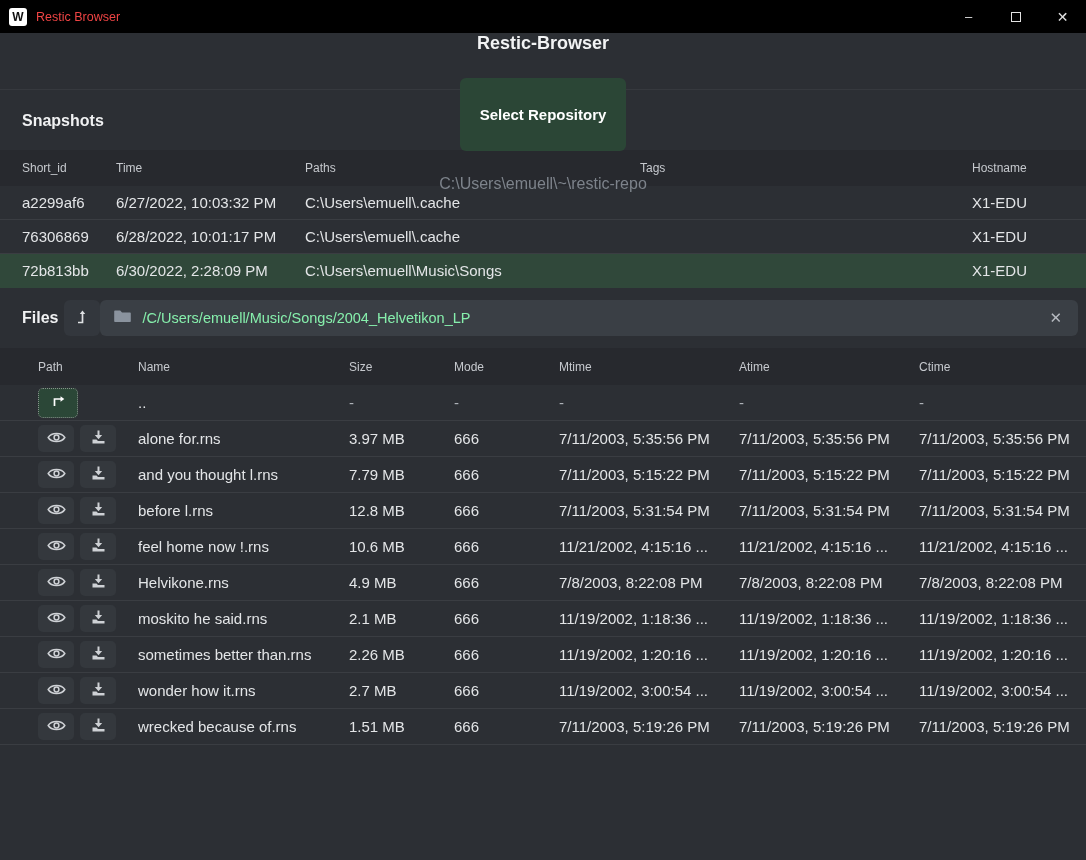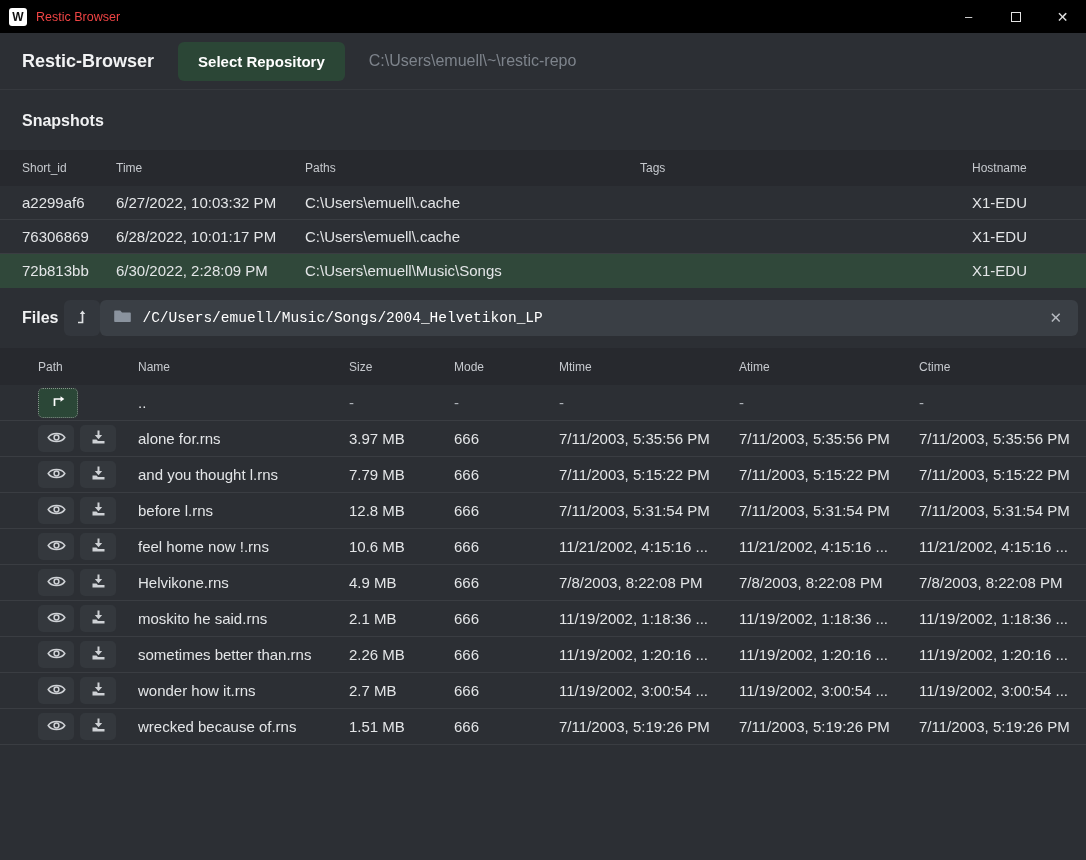--- a/index.html
+++ b/index.html
@@ -22,26 +22,26 @@
   }
   .titlebar-title { font-size:12.5px; color:#ef4444; }
   .window-controls { display:flex; height:100%; }
   .win-btn { width:47px; height:100%; display:flex; align-items:center; justify-content:center;
     color:#e2e2e2; font-size:13px; cursor:default; }
   .max-box { width:10px; height:10px; border:1px solid #e2e2e2; display:inline-block; }
   .close-glyph { font-size:14px; }
   
   .header {
     height:57px; display:flex; align-items:center; gap:24px;
-    padding:0 22px; border-bottom:1px solid rgba(255,255,255,0.05);
+    padding:0 22px; border-bottom:1px solid rgba(255,255,255,0.05);flex-direction:column;
   }
   .header-title { font-size:18px; font-weight:bold; color:#f2f3f4; }
   .select-repo-btn {
     background:#2b4636; color:#fff; font-weight:bold; font-size:15px;
-    font-family:inherit; border:none; border-radius:6px; padding:11px 20px; cursor:pointer;
+    font-family:inherit; border:none; border-radius:6px; padding:28px 20px; cursor:pointer;
   }
   .repo-path { color:#7d838b; font-size:16px; }
   
   .section-heading { font-size:16px; font-weight:bold; padding:22px 22px 20px; color:#f0f1f2; }
   
   .snap-grid {
     display:grid;
     grid-template-columns:94px 189px 335px 332px 1fr;
     align-items:center; padding-left:22px; padding-right:16px;
   }
@@ -56,21 +56,21 @@
   .tool-btn {
     width:36px; height:36px; background:#33373d; border:none; border-radius:6px;
     display:flex; align-items:center; justify-content:center; color:#dfe1e4; cursor:pointer; flex:none;
   }
   .path-box {
     flex:1; height:36px; background:#3a3f45; border-radius:6px;
     display:flex; align-items:center; gap:11px; padding:0 14px;
   }
   .path-box input {
     flex:1; background:transparent; border:none; outline:none;
-    color:#ffffff; font-size:14.5px; font-family:Liberation Mono, monospace;
+    color:#86efac; font-size:14.5px; font-family:Liberation Sans, sans-serif;
   }
   .clear-btn { background:none; border:none; color:#b6bac0; font-size:15px; cursor:pointer; padding:0 2px; }
   
   .file-grid {
     display:grid;
     grid-template-columns:100px 211px 105px 105px 180px 180px 1fr;
     align-items:center; padding-left:38px; padding-right:10px;
   }
   .file-head { height:37px; }
   .file-row { height:36px; font-size:15px; color:#e3e5e7;

